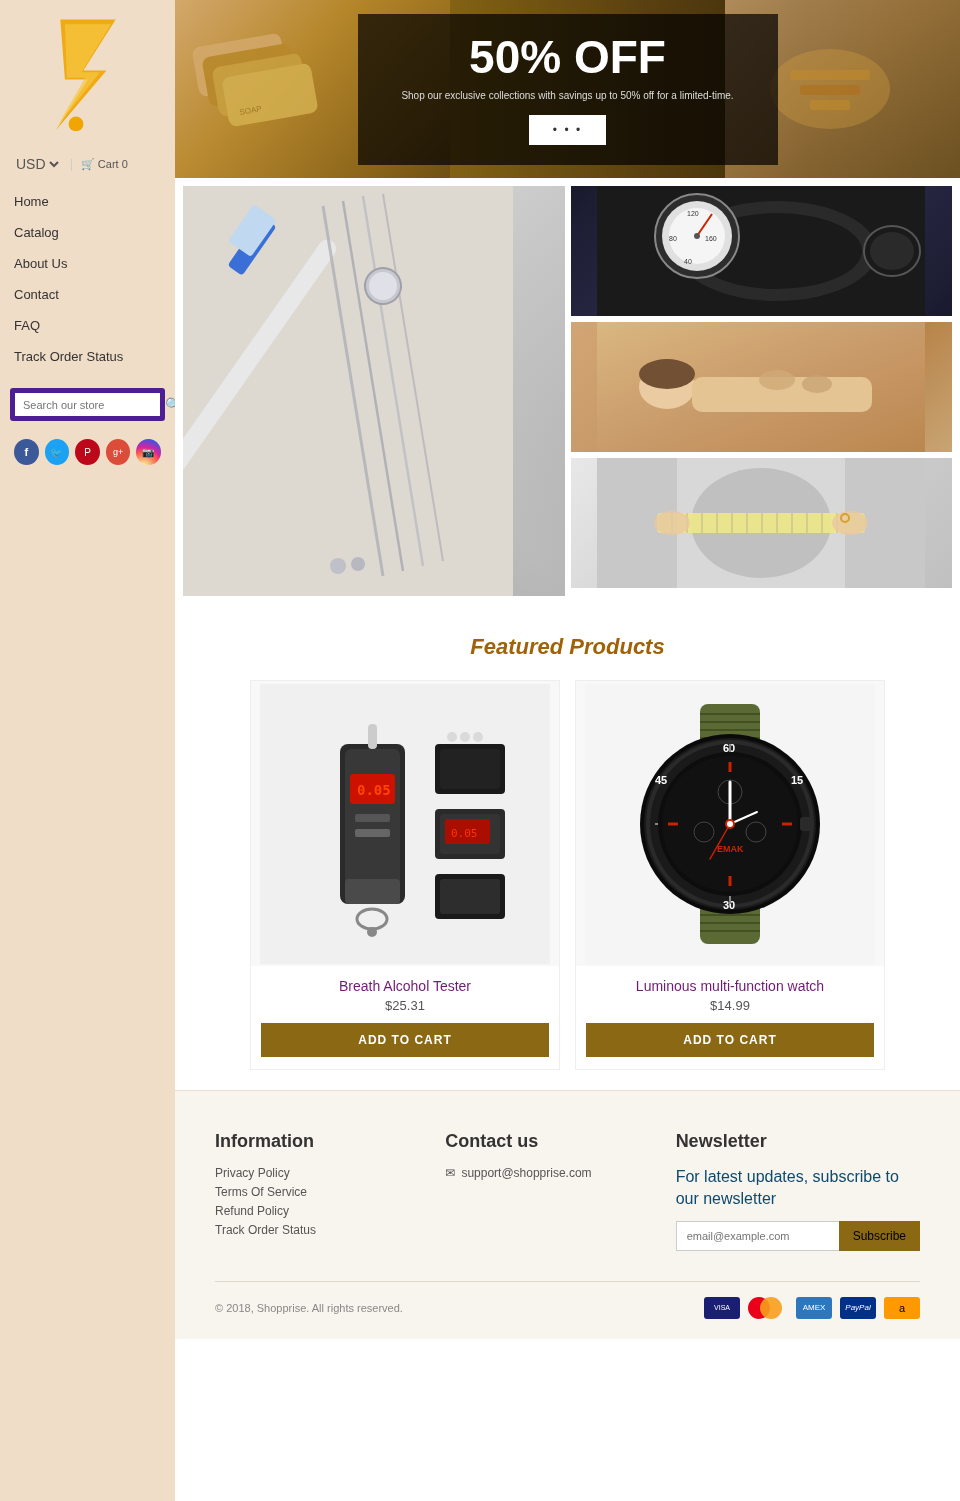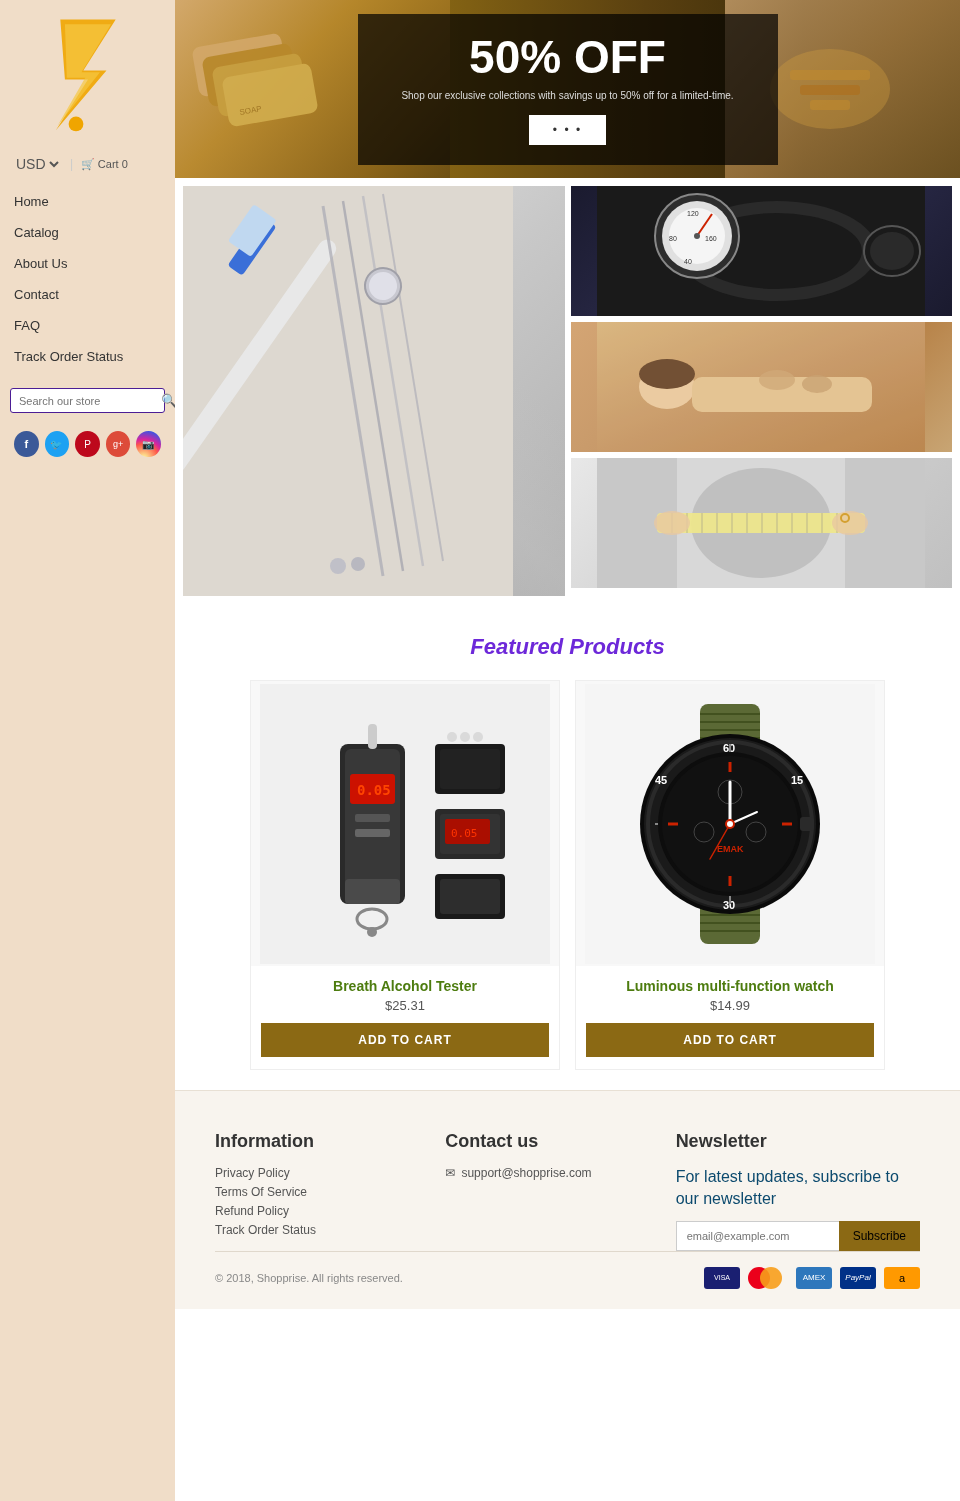--- a/index.html
+++ b/index.html
@@ -54,21 +54,21 @@
       display: block;
       padding: 8px 14px;
       color: #333;
       text-decoration: none;
       font-size: 13px;
     }
     .search-container {
       display: flex;
       align-items: center;
       margin: 8px 10px;
-      border: 1px solid #4c1d95;
+      border: 5px solid #4c1d95;
       background: #fff;
       border-radius: 3px;
       padding: 4px 8px;
     }
     .search-input {
       border: none;
       outline: none;
       font-size: 11px;
       flex: 1;
       background: transparent;
@@ -222,21 +222,21 @@
 
     
     .featured-section {
       padding: 30px 20px 20px;
       background: #fff;
     }
     .featured-title {
       text-align: center;
       font-size: 22px;
       font-weight: bold;
-      color: #6d28d9;
+      color: #a16207;
       margin-bottom: 20px;
       font-style: italic;
     }
     .products-grid {
       display: flex;
       gap: 15px;
       justify-content: center;
     }
     .product-card {
       width: 310px;
@@ -247,22 +247,22 @@
       width: 100%;
       height: 285px;
       background: #f8f8f8;
       display: flex;
       align-items: center;
       justify-content: center;
       overflow: hidden;
     }
     .product-name {
       font-size: 14px;
-      font-weight: bold;
-      color: #4d7c0f;
+      font-weight: normal;
+      color: #701a75;
       padding: 12px 10px 4px;
     }
     .product-price {
       font-size: 13px;
       color: #555;
       padding-bottom: 10px;
     }
     .add-to-cart-btn {
       display: block;
       width: calc(100% - 20px);
@@ -280,20 +280,21 @@
 
     
     .footer {
       background: #f8f4ee;
       padding: 40px 40px 20px;
       border-top: 1px solid #e8e0d4;
     }
     .footer-cols {
       display: flex;
       gap: 5px;
+      margin-bottom: 30px;
     }
     .footer-col {
       flex: 1;
     }
     .footer-col-title {
       font-size: 18px;
       font-weight: bold;
       color: #333;
       margin-bottom: 14px;
     }

